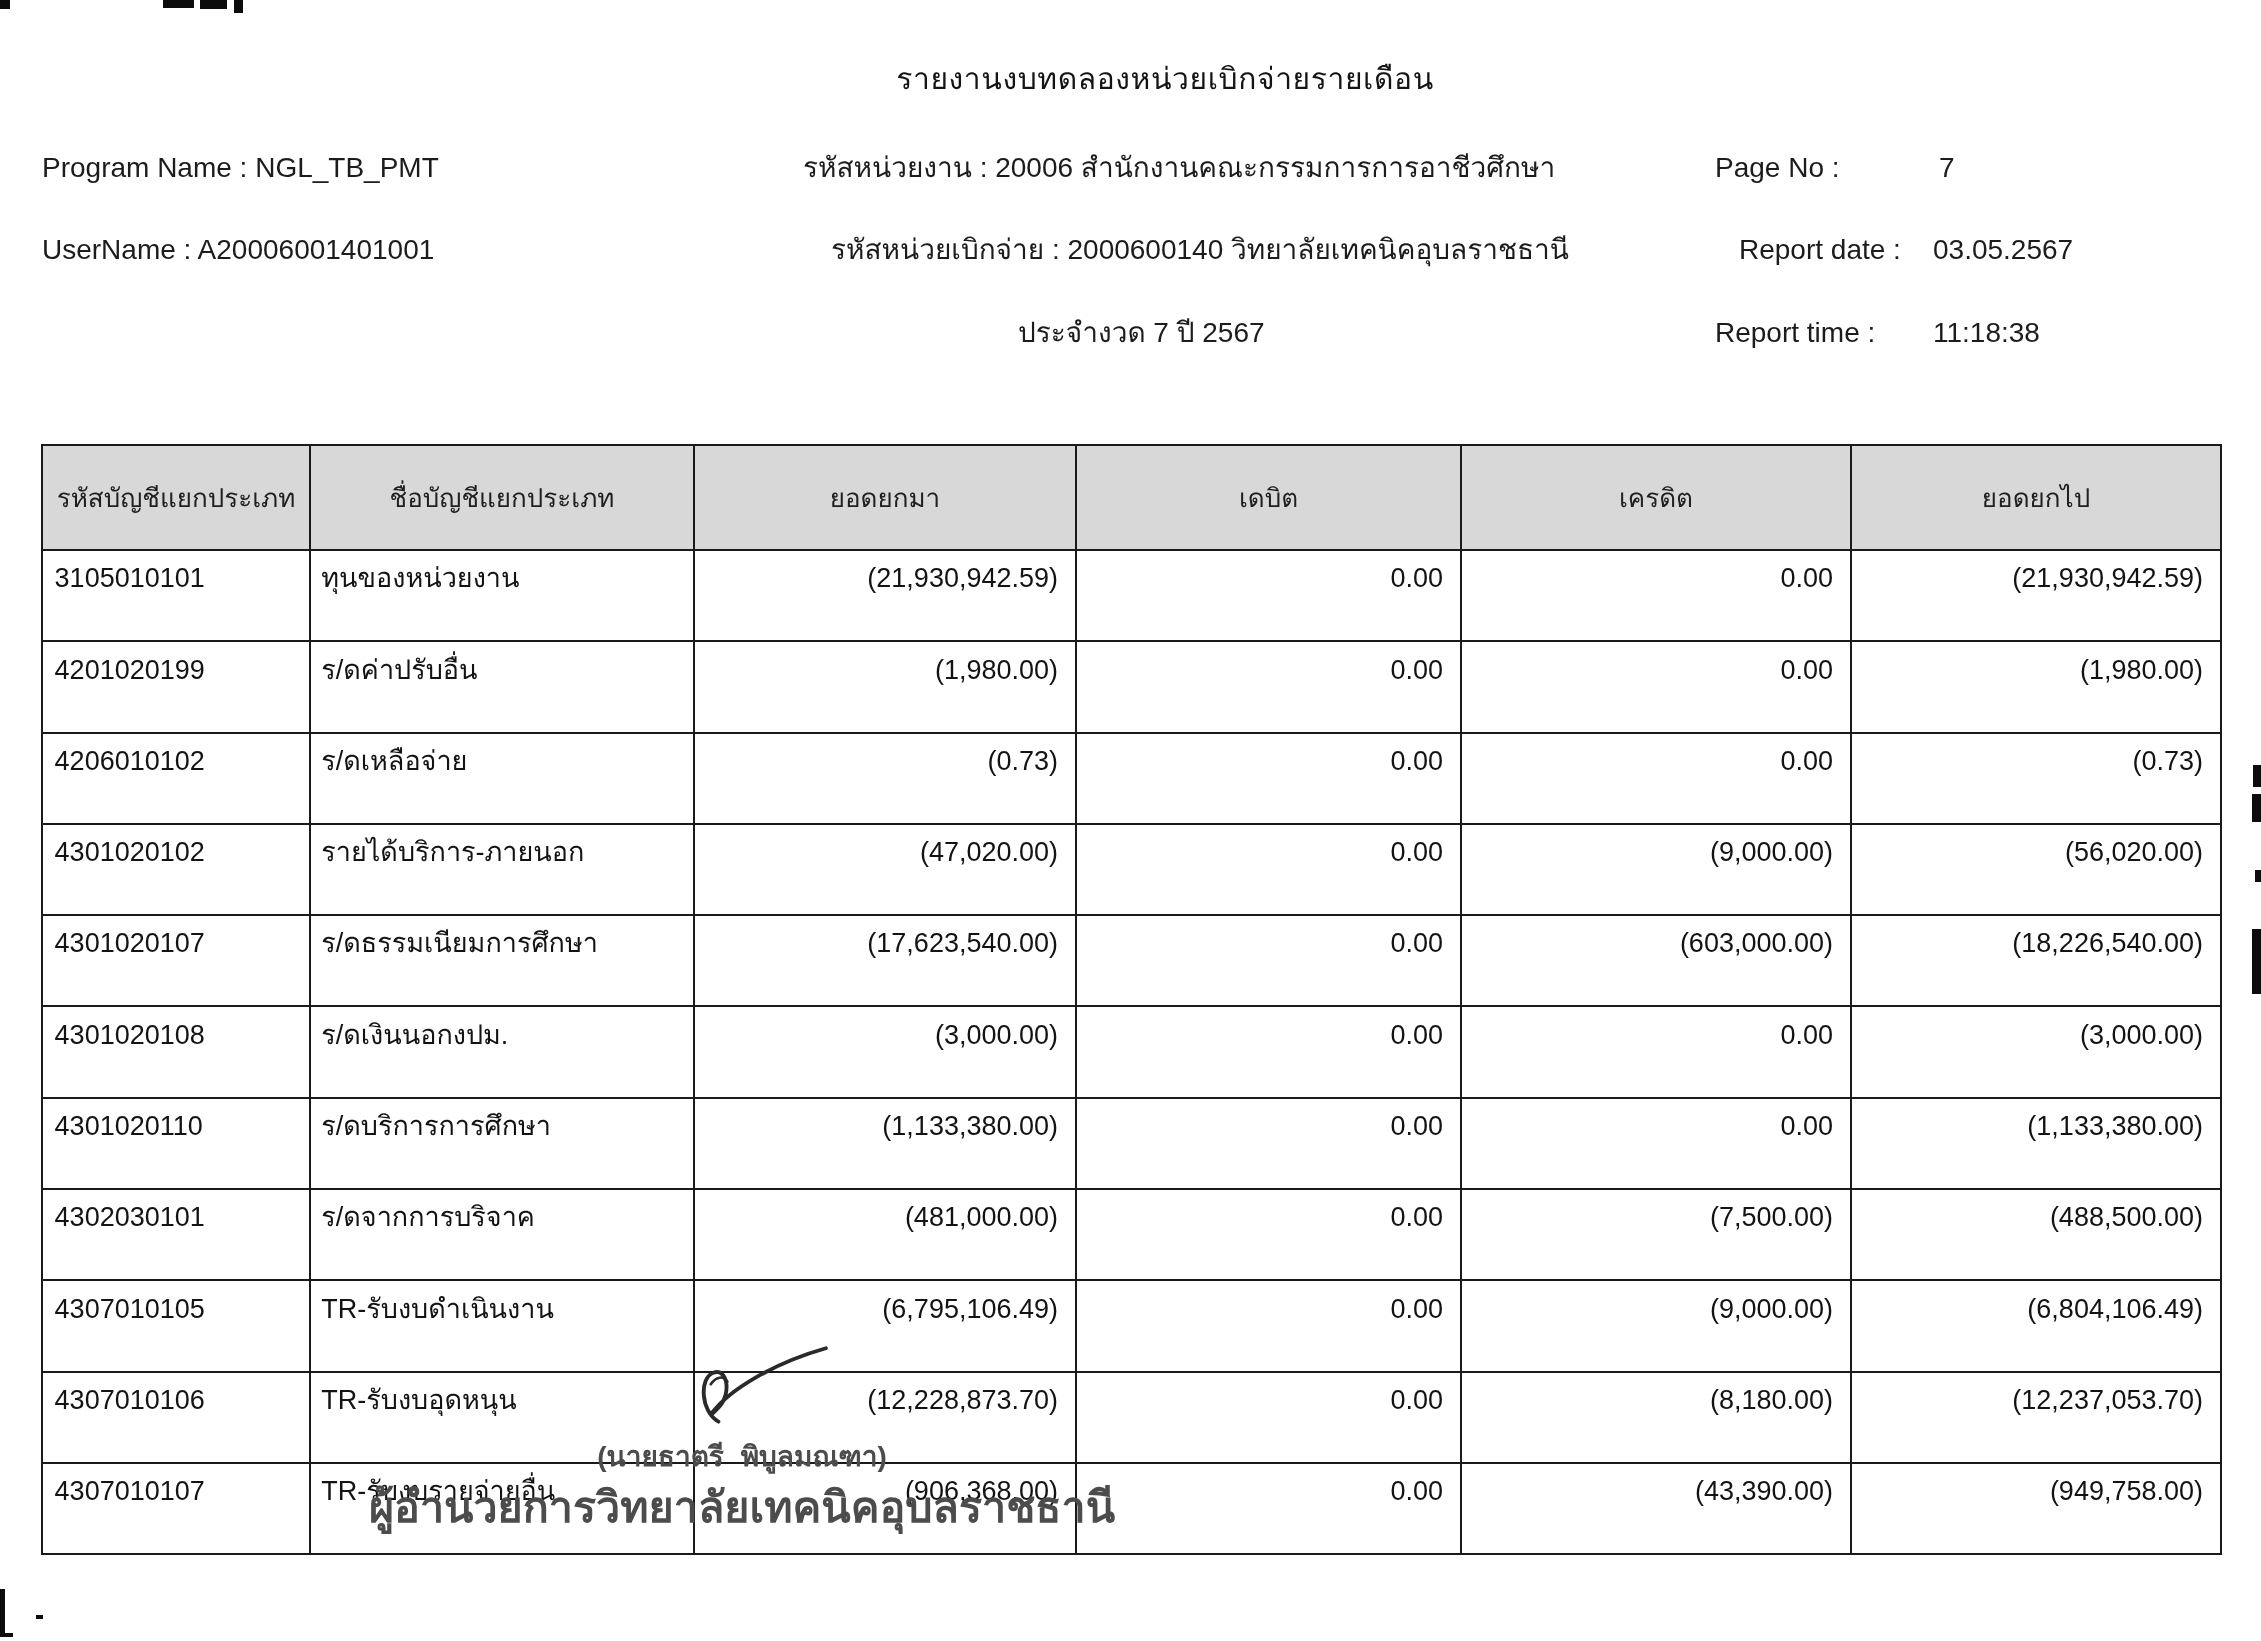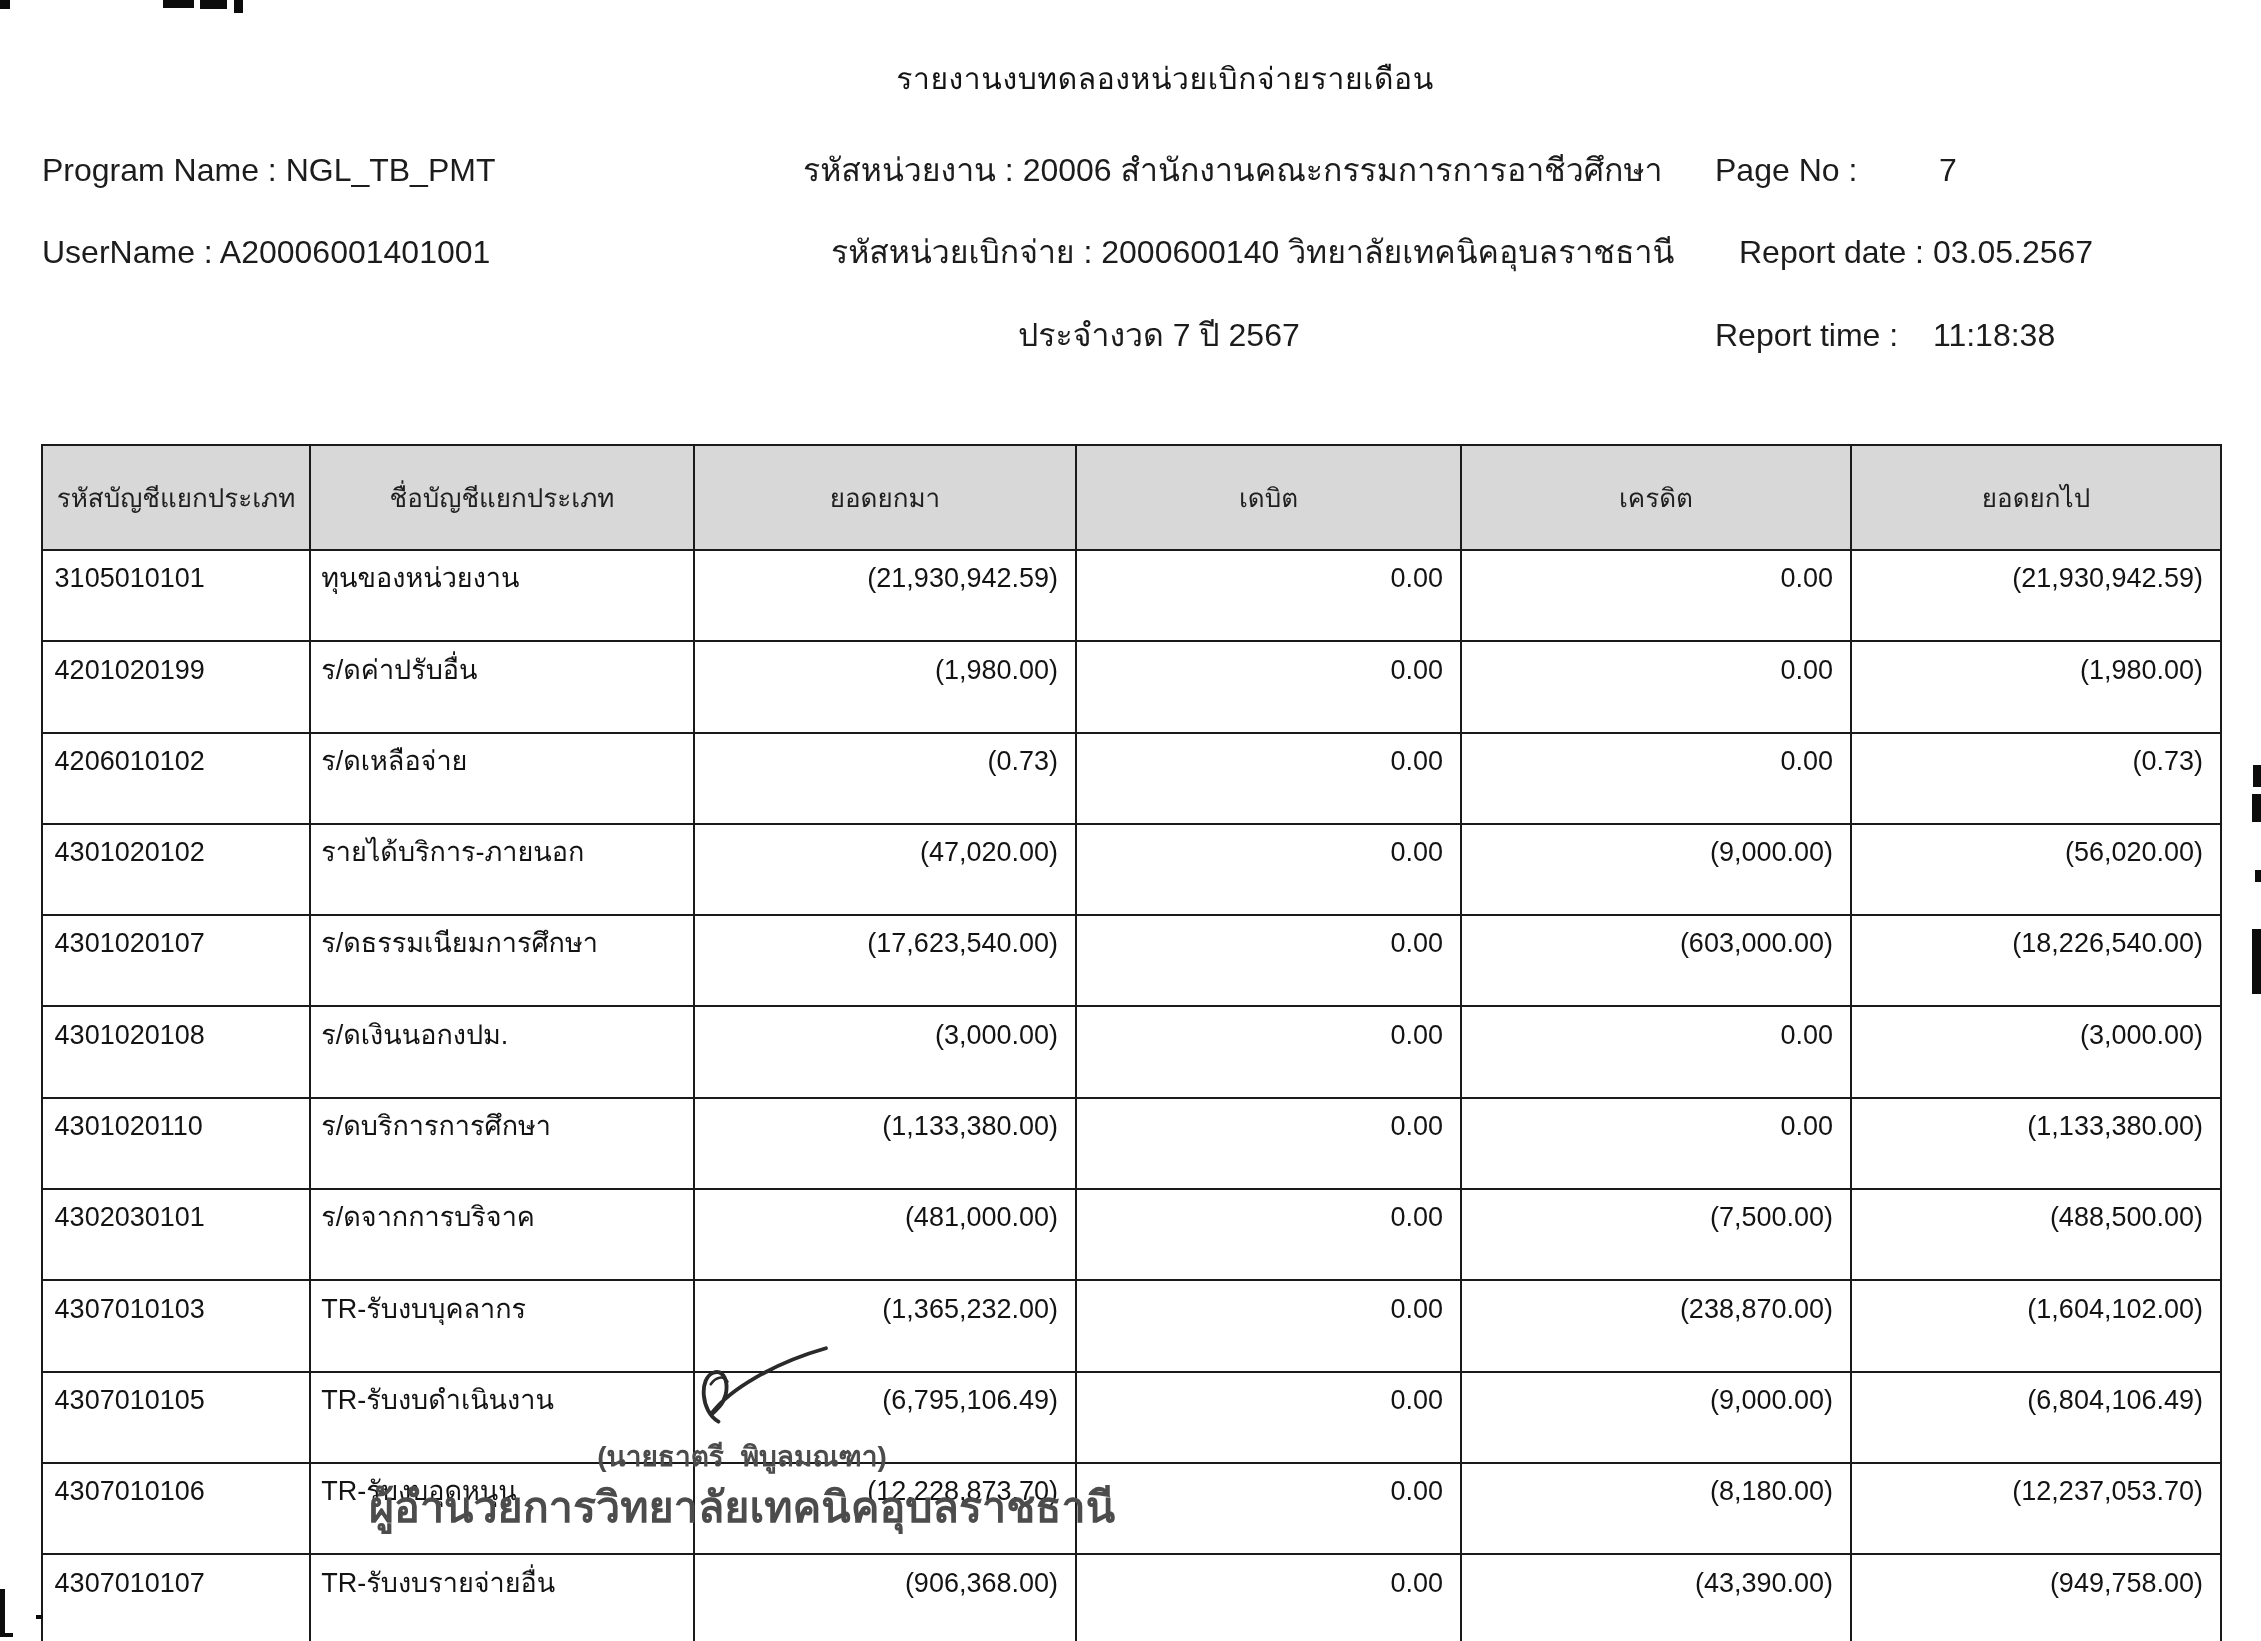--- a/index.html
+++ b/index.html
@@ -2,21 +2,21 @@
 <html style="font-size:10.3px"><head>
 <meta charset="utf-8">
 <style>
   html,body{margin:0;padding:0;}
   body{
     width:2261px;height:1642px;position:relative;background:#ffffff;
     font-family:"Liberation Sans","DejaVu Sans",sans-serif;color:#161616;
     overflow:hidden;
   }
   .abs{position:absolute;}
-  .hdr-text{font-size:32px;line-height:1.3;white-space:nowrap;color:#1c1c1c;}
+  .hdr-text{font-size:28px;line-height:1.3;white-space:nowrap;color:#1c1c1c;}
   .title{font-size:30px;font-weight:500;letter-spacing:0.6px;color:#141414;}
 
   table.report{
     position:absolute;left:41px;top:444px;
     border-collapse:collapse;table-layout:fixed;
     width:2179px;
   }
   table.report th, table.report td{
     border:2.6px solid #1a1a1a;
     overflow:hidden;
@@ -143,28 +143,20 @@
       </tr>
       <tr>
         <td class="cell-code">4302030101</td>
         <td class="cell-name">ร/ดจากการบริจาค</td>
         <td class="cell-num">(481,000.00)</td>
         <td class="cell-num">0.00</td>
         <td class="cell-num">(7,500.00)</td>
         <td class="cell-num">(488,500.00)</td>
       </tr>
       <tr>
-        <td class="cell-code">4307010103</td>
-        <td class="cell-name">TR-รับงบบุคลากร</td>
-        <td class="cell-num">(1,365,232.00)</td>
-        <td class="cell-num">0.00</td>
-        <td class="cell-num">(238,870.00)</td>
-        <td class="cell-num">(1,604,102.00)</td>
-      </tr>
-      <tr>
         <td class="cell-code">4307010105</td>
         <td class="cell-name">TR-รับงบดำเนินงาน</td>
         <td class="cell-num">(6,795,106.49)</td>
         <td class="cell-num">0.00</td>
         <td class="cell-num">(9,000.00)</td>
         <td class="cell-num">(6,804,106.49)</td>
       </tr>
       <tr>
         <td class="cell-code">4307010106</td>
         <td class="cell-name">TR-รับงบอุดหนุน</td>

